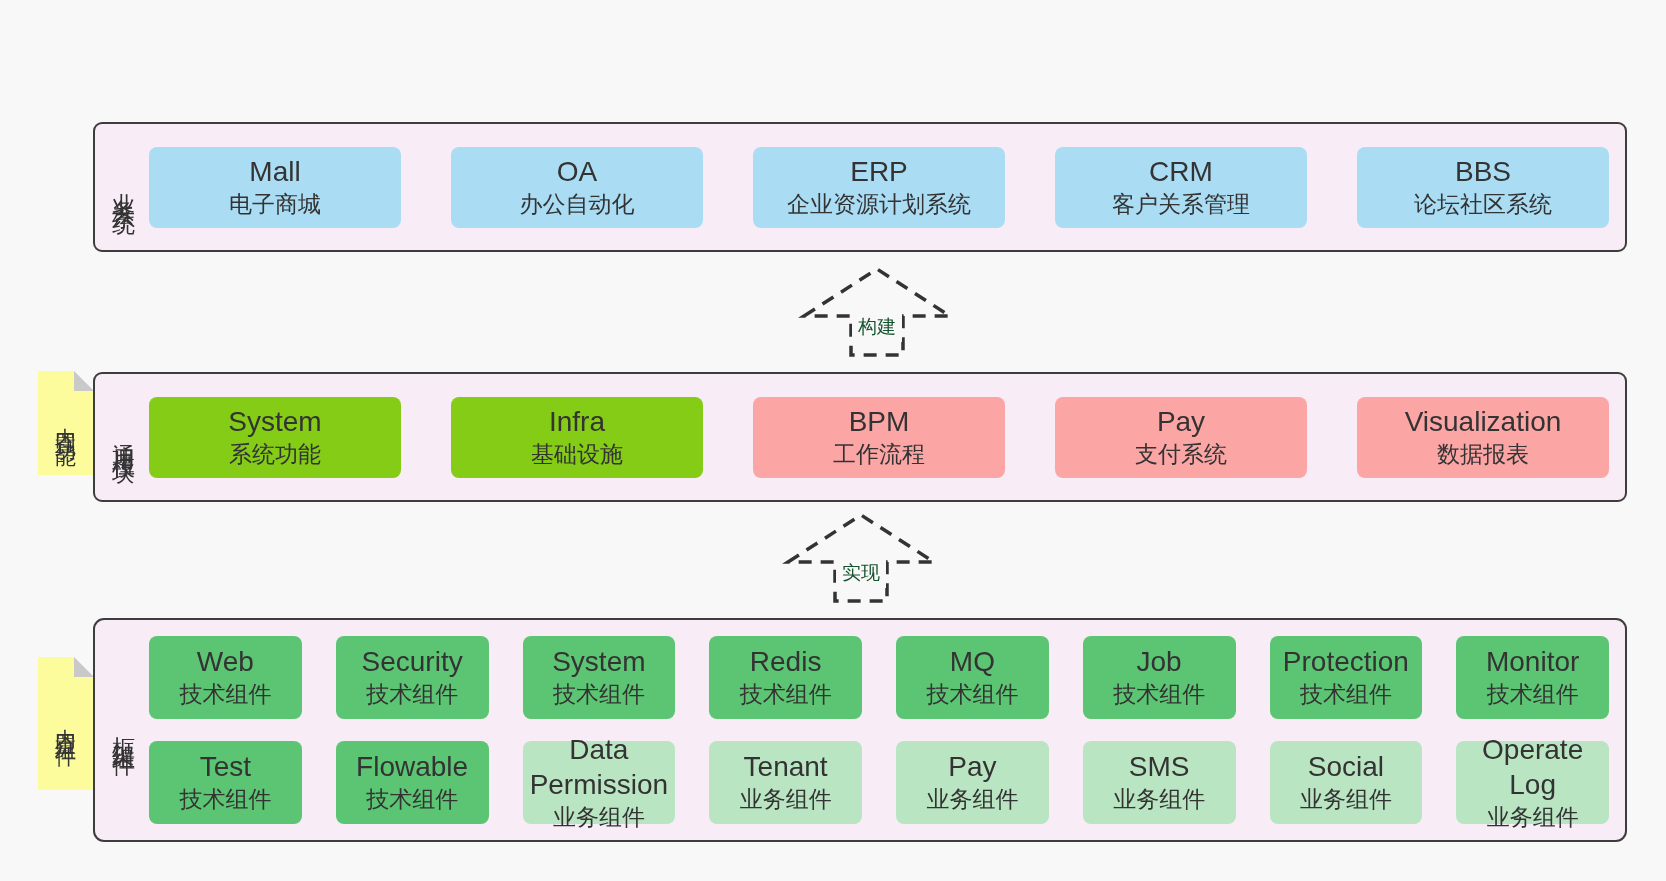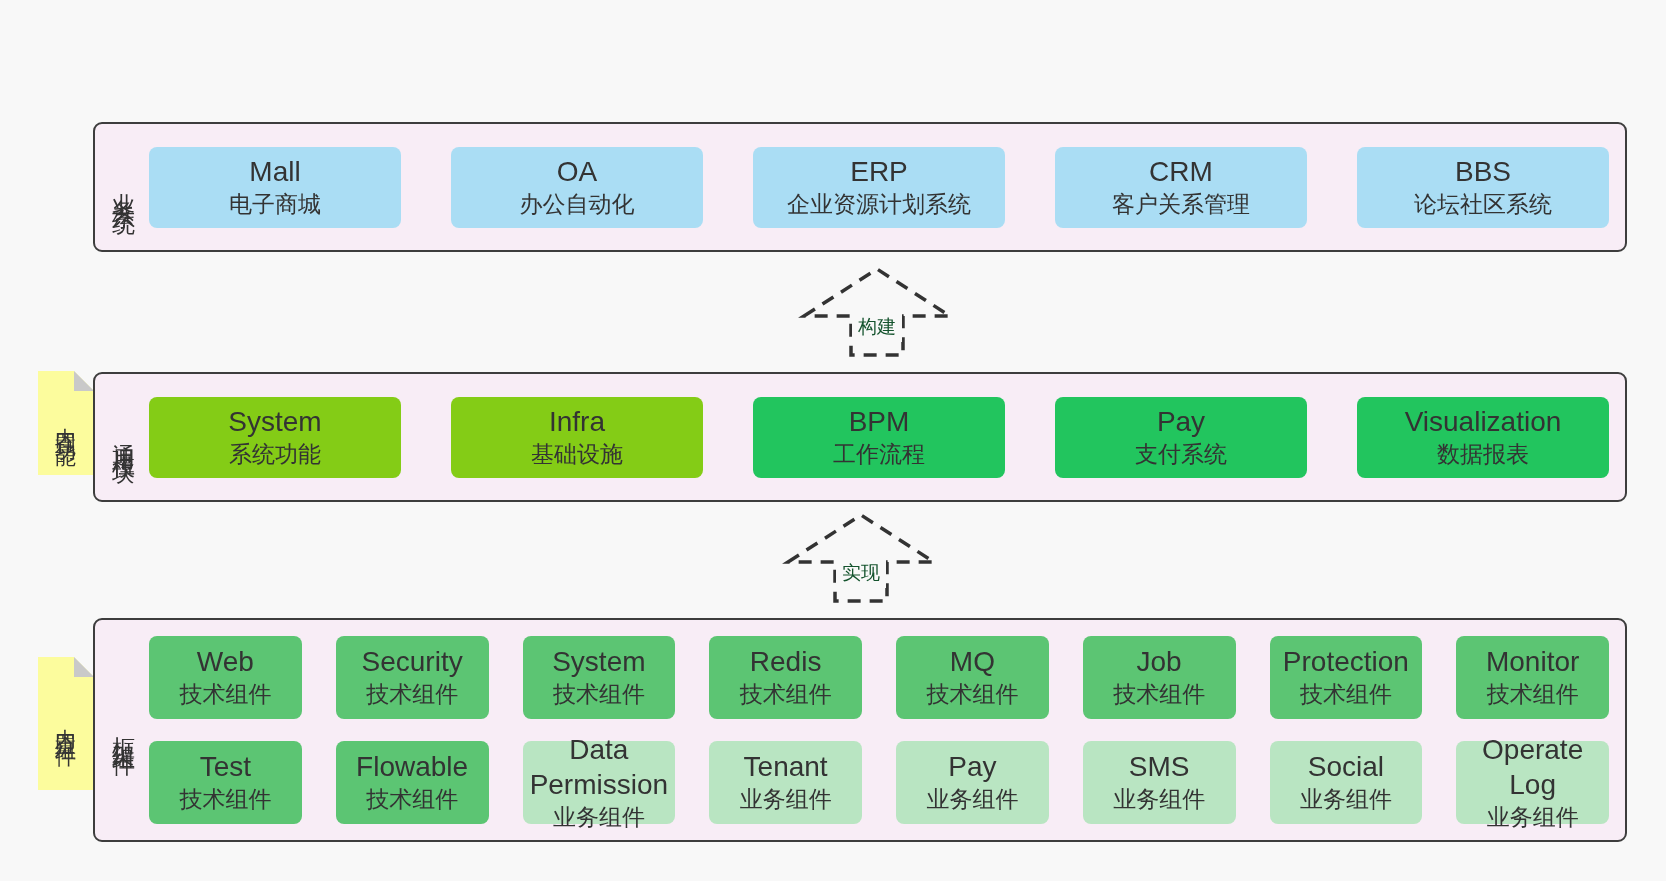--- a/index.html
+++ b/index.html
@@ -16,21 +16,21 @@
     left:93px;
     width:1534px;
     background:#F8EDF6;
     border:2px solid #3d3d3d;
     border-radius:9px;
     display:flex;
     z-index:1;
   }
   #layer-business   { top:122px; height:130px; }
   #layer-modules    { top:372px; height:130px; }
-  #layer-components { top:618px; height:224px; }
+  #layer-components { top:618px; height:224px;border-radius:11px; }
 
   .layer-label {
     writing-mode:vertical-rl;
     text-orientation:upright;
     font-size:23px;
     letter-spacing:6px;
     line-height:1;
     color:#333;
     align-self:center;
     margin-left:17px;
@@ -62,21 +62,21 @@
     align-items:center;
     justify-content:center;
     text-align:center;
   }
   .row .box { height:83px; }
   .box .t { font-size:28px; line-height:1.25; }
   .box .s { font-size:23px; line-height:1.35; }
 
   .blue       { background:#AADDF4; }
   .red        { background:#84cc16; }
-  .pink       { background:#22c55e; }
+  .pink       { background:#fca5a5; }
   .green      { background:#5CC573; }
   .lightgreen { background:#B9E5C2; }
 
   .note {
     position:absolute;
     left:38px;
     width:56px;
     background:#FCFC9D;
     display:flex;
     align-items:center;

